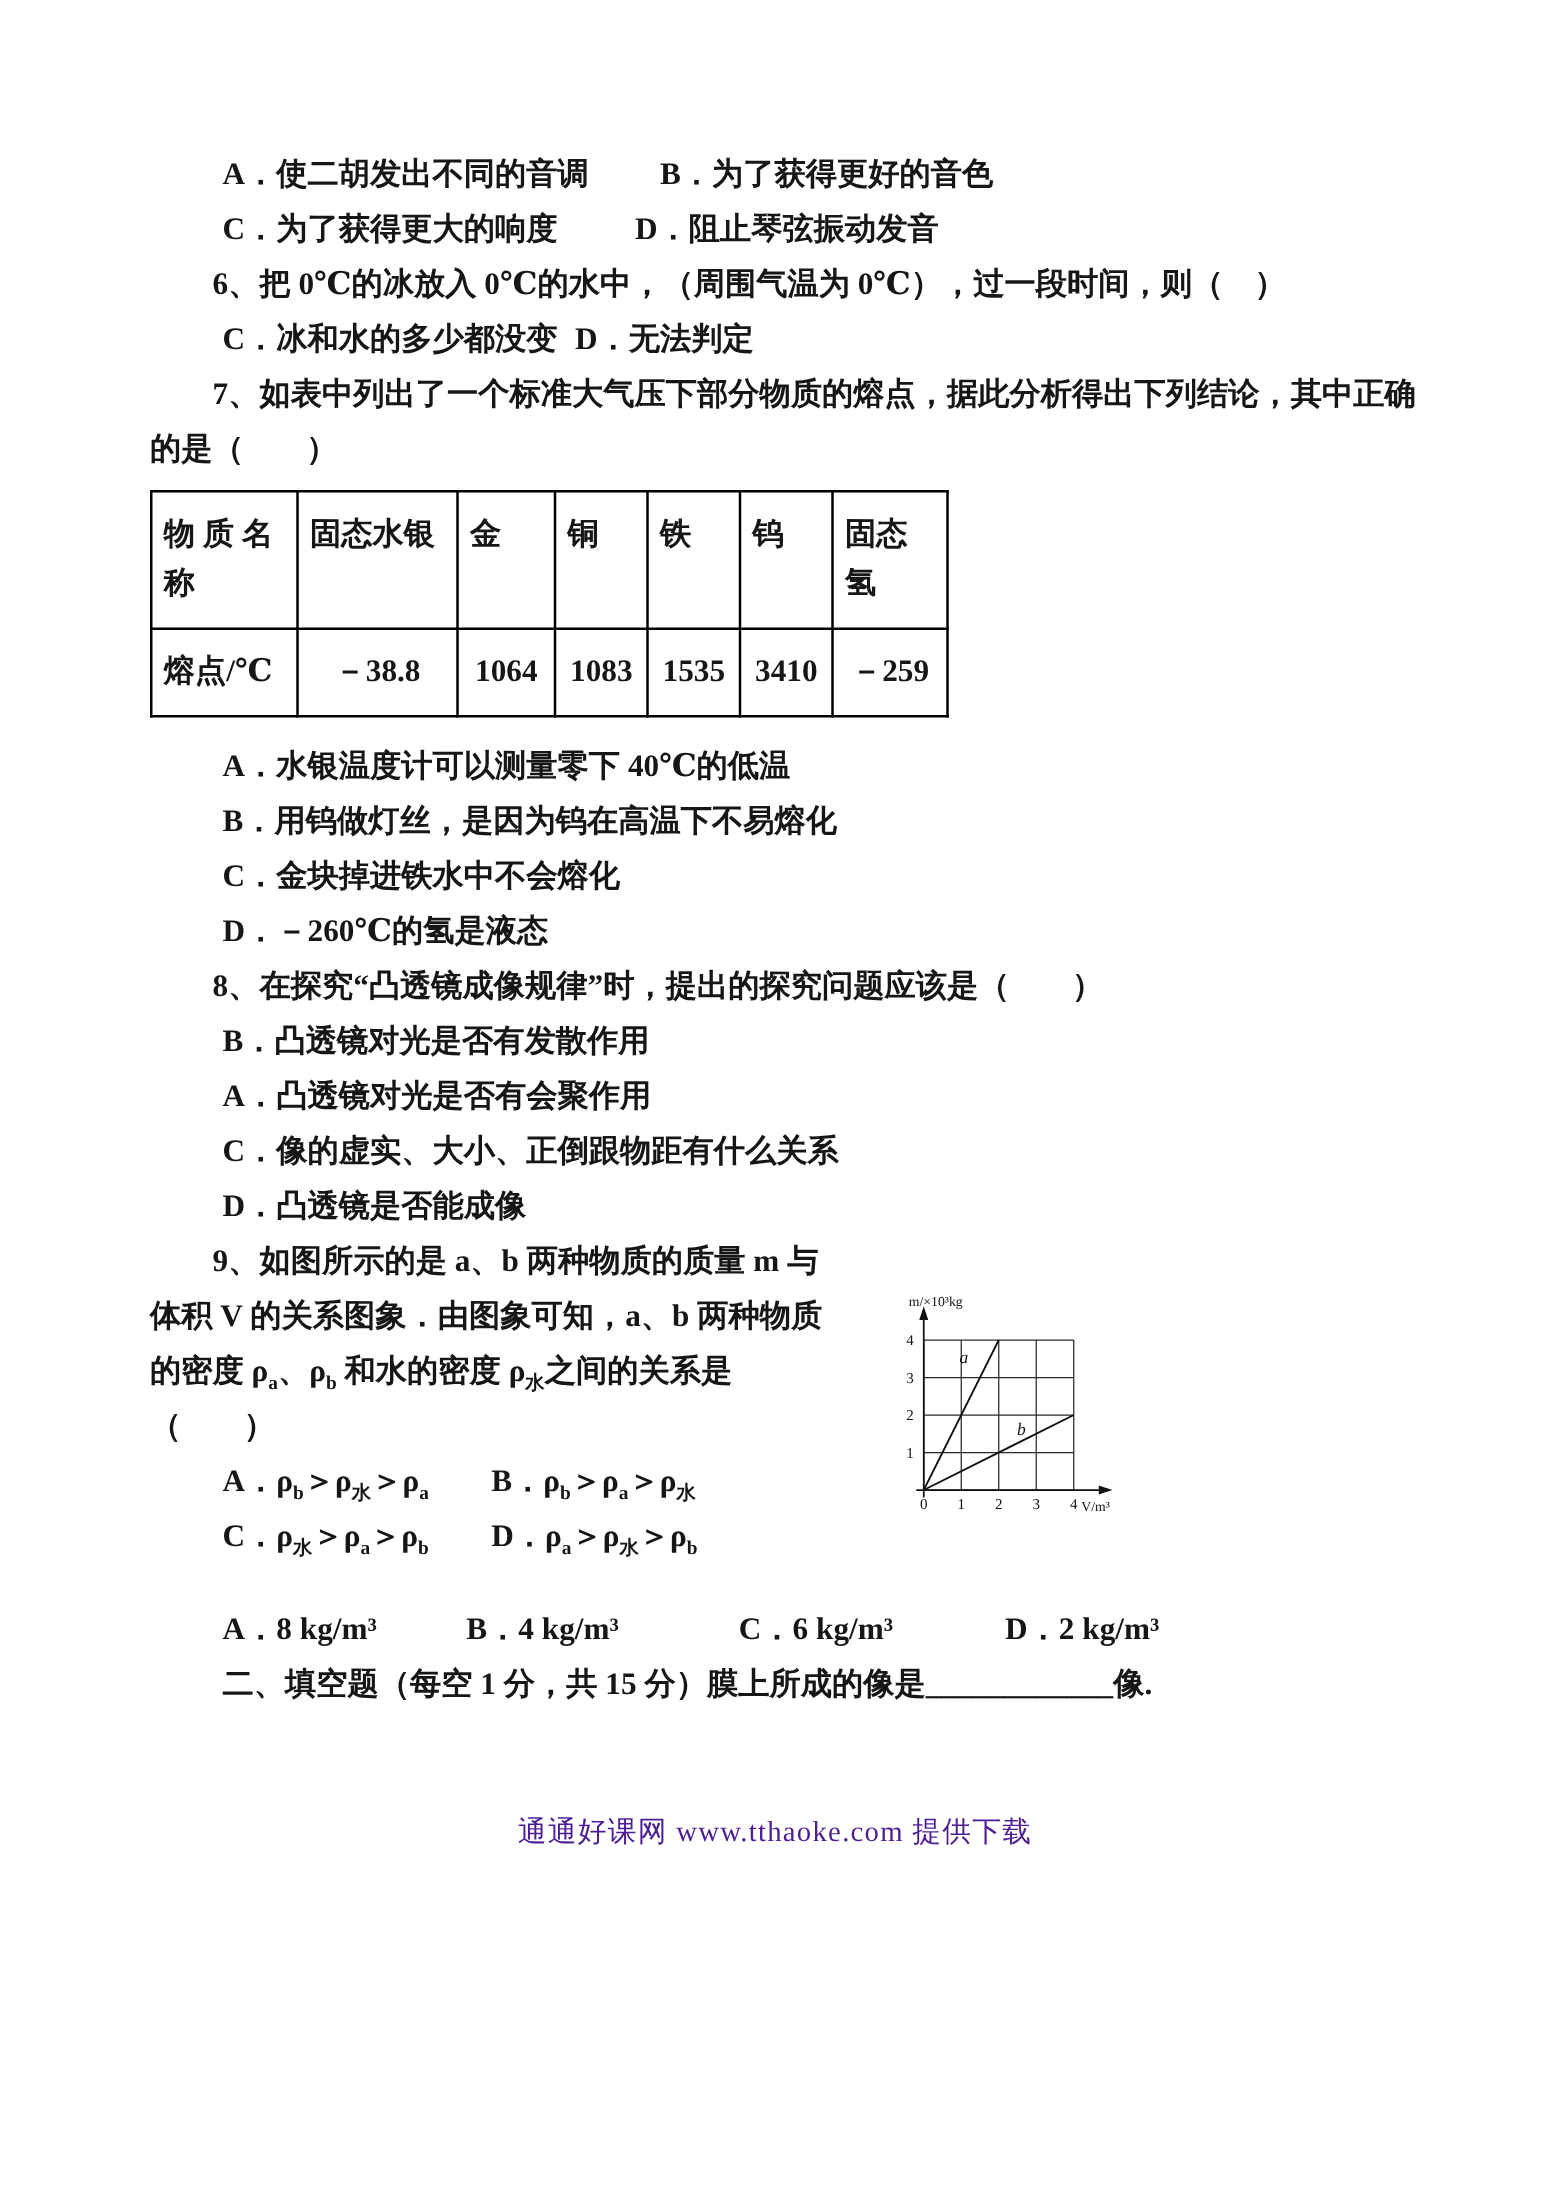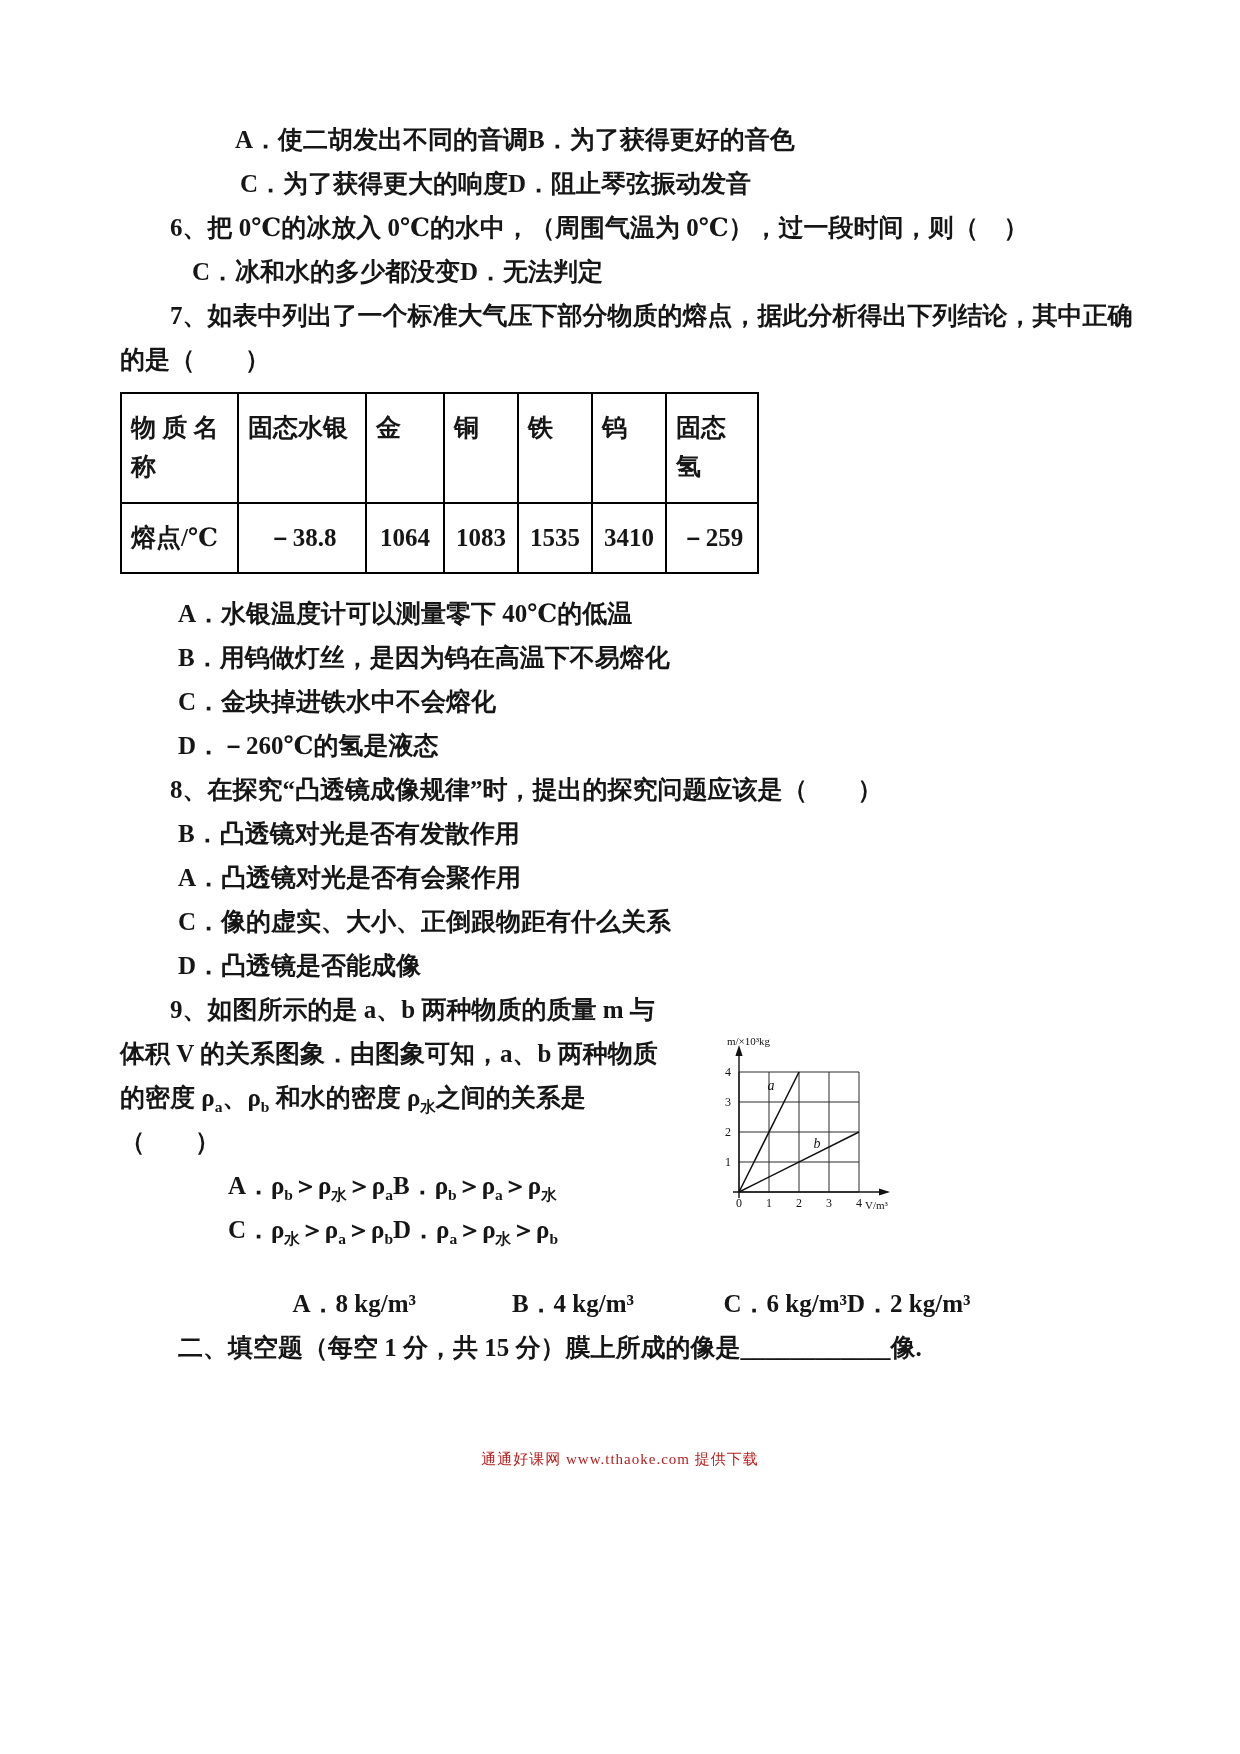--- a/index.html
+++ b/index.html
@@ -8,25 +8,25 @@
     width: 1240px; height: 1754px;
     background: #ffffff;
     font-family: "Liberation Serif", "DejaVu Serif", serif;
     color: #161616;
   }
   .page { position: relative; width: 1240px; height: 1754px; overflow: hidden; background: #ffffff; }
   .content { padding: 118px 100px 0 120px; font-size: 25px; font-weight: 700; line-height: 1.76; }
   p { margin: 0; }
   .stem { text-indent: 2em; }
   .opt { margin-left: 58px; }
-  .col { display: inline-block; text-align: right; }
+  .col { display: inline-block; }
   .w350 { width: 350px; } .w330 { width: 330px; }
   .w288 { width: 288px; } .w282 { width: 282px; }
   .w215 { width: 215px; }
-  .w195 { width: 195px; margin-left: 43px; } .w218 { width: 218px; } .w213 { width: 213px; }
+  .w195 { width: 195px; } .w218 { width: 218px; } .w213 { width: 213px; }
   sub { font-size: 0.62em; line-height: 0; }
 
   table.melt { border-collapse: collapse; margin: 10px 0 18px 0; table-layout: fixed; }
   table.melt td { border: 2px solid #000; padding: 15px 9px; vertical-align: top; line-height: 1.55; font-weight: 700; }
   table.melt tr.hdr { height: 92px; }
   table.melt tr.dat { height: 46px; margin-top: 36px; }
   table.melt td.num { text-align: center; vertical-align: middle; }
   table.melt td.rowlabel { vertical-align: middle; }
 
   .graph-float { float: right; width: 215px; height: 200px; margin: 44px 228px 12px 20px; }
@@ -35,22 +35,22 @@
   #density-svg .axes line { stroke: #111; stroke-width: 1.4; }
   #density-svg .arrow { fill: #111; stroke: none; }
   #density-svg .series-line { stroke: #111; stroke-width: 1.5; fill: none; }
   #density-svg text { font-family: "Liberation Serif", "DejaVu Serif", serif; font-size: 12px; fill: #111; font-weight: 400; }
   #density-svg .axis-label { font-size: 11px; }
   #density-svg .series-label { font-style: italic; font-size: 14px; }
 
   .clear-spacer { clear: both; height: 30px; }
   .footer {
     position: absolute; top: 1450px; left: 0; width: 100%;
-    text-align: center; font-size: 15px; font-weight: 400;
-    color: #b91c1c; letter-spacing: 1px;
+    text-align: center; font-size: 23px; font-weight: 400;
+    color: #4c1d95; letter-spacing: 1px;
   }
 </style>
 </head>
 <body>
 
 <div class="page">
   <div class="content">
 
     <p class="opt">
       <span class="col w350">A．使二胡发出不同的音调</span><span>B．为了获得更好的音色</span>

